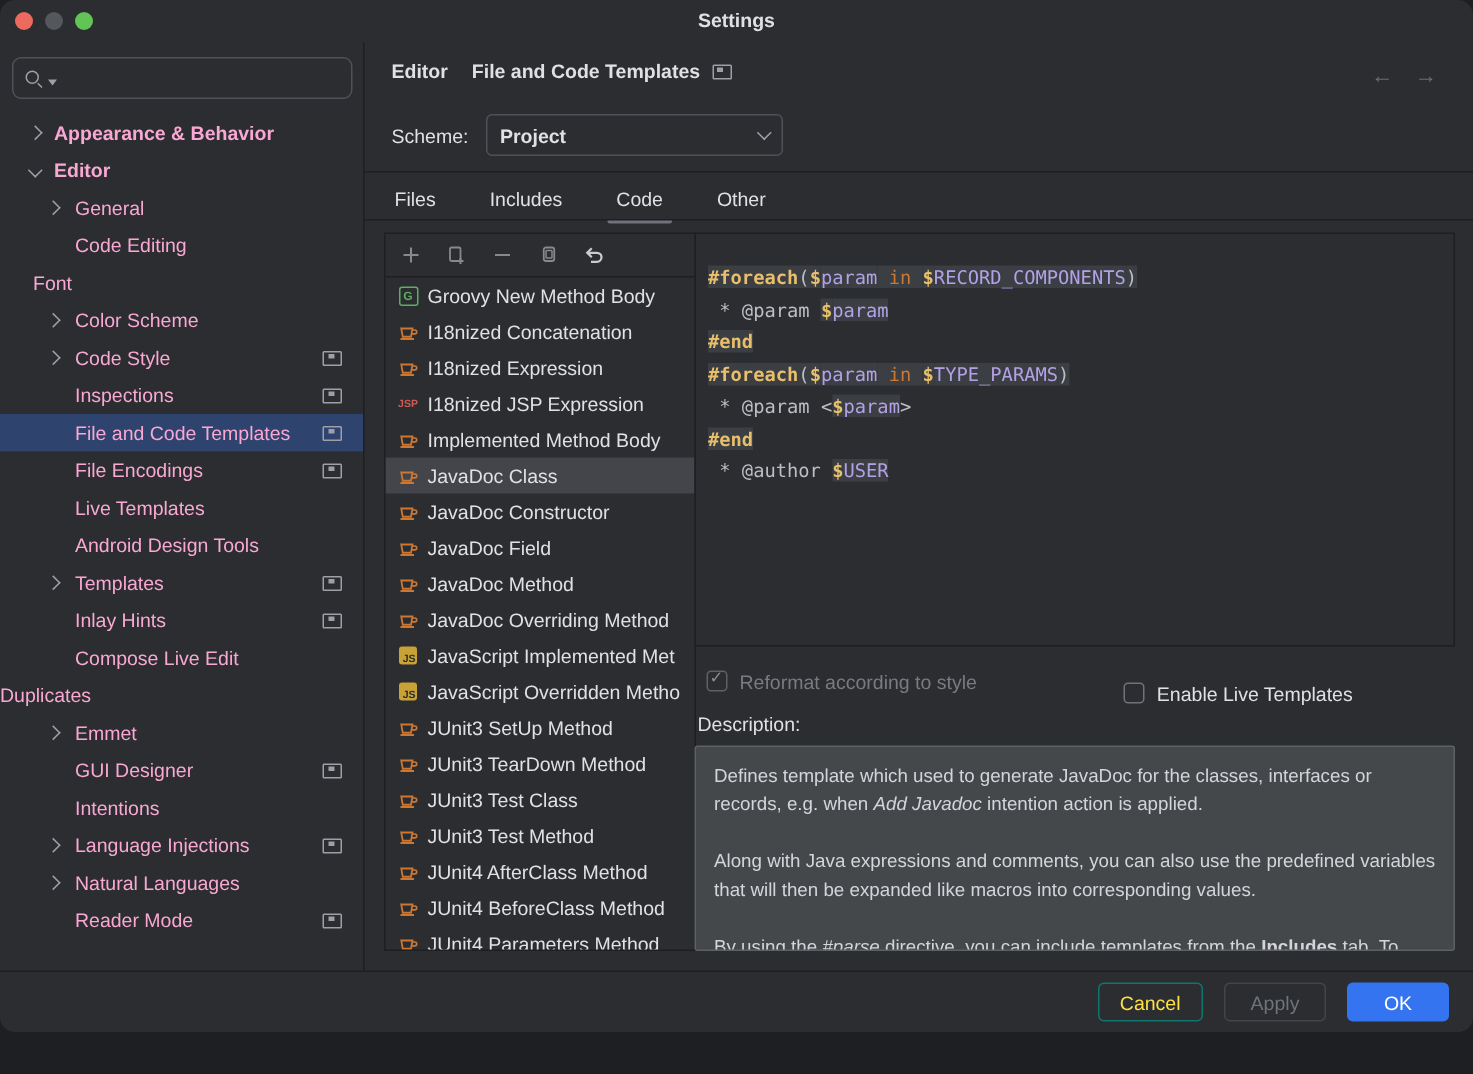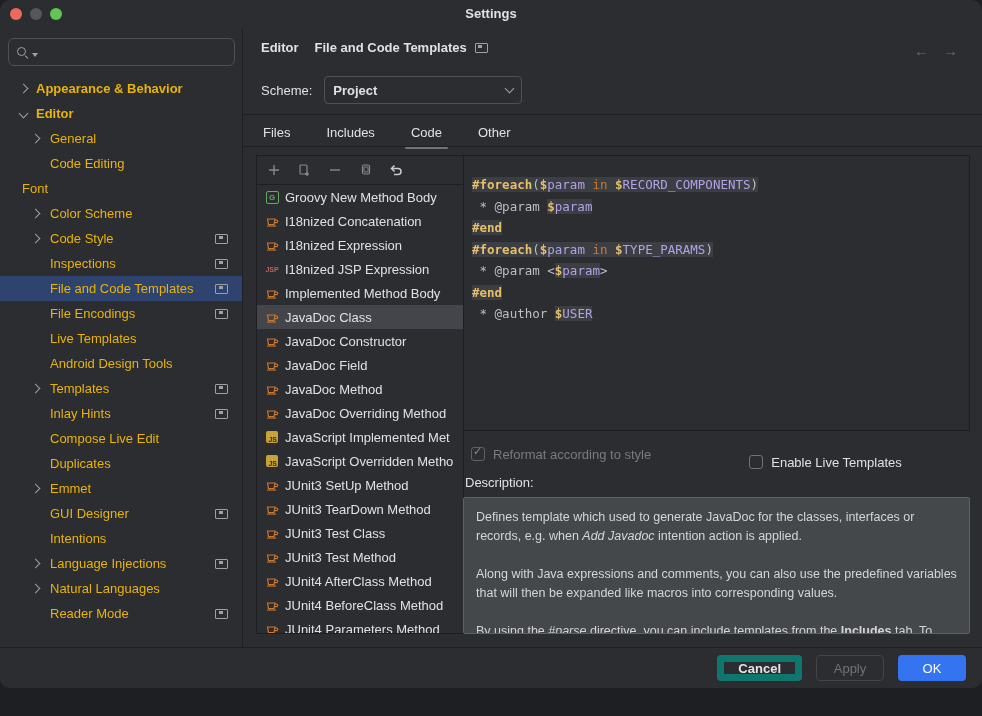--- a/index.html
+++ b/index.html
@@ -18,21 +18,21 @@
   .sidebar{position:absolute;left:0;top:28px;width:242px;bottom:40px;border-right:1px solid #1e1f22;}
   .searchbox{position:absolute;left:8px;right:7px;top:10px;height:26px;border:1px solid #4e5157;
     border-radius:6px;display:flex;align-items:center;padding:0 6px;gap:3px;background:transparent;}
   .searchbox input{flex:1;background:transparent;border:none;outline:none;color:#dfe1e5;font-size:13px;}
   .tree{position:absolute;left:0;right:0;top:48px;bottom:0;overflow:hidden;}
   .trow{height:25px;display:flex;align-items:center;position:relative;cursor:default;}
   .trow.sel{background:#2e436e;}
   .trow .chev{position:absolute;width:6px;height:6px;border-right:1.6px solid #9da0a8;border-bottom:1.6px solid #9da0a8;}
   .chev.r{transform:rotate(-45deg);}
   .chev.d{transform:rotate(45deg);}
-  .trow .lbl{color:#eab308;}
+  .trow .lbl{color:#f9a8d4;}
   .trow.b1 .lbl{font-weight:bold;}
   .screen-ic{position:absolute;right:14px;width:11px;height:8px;border:1.2px solid #9da0a8;border-radius:1px;}
   .screen-ic::after{content:"";position:absolute;left:2.5px;top:1.5px;width:4px;height:3px;background:#9da0a8;}
   .help{position:absolute;left:14px;bottom:-30px;width:22px;height:22px;border:1px solid #6f737a;border-radius:50%;
     color:#9da0a8;display:flex;align-items:center;justify-content:center;font-size:13px;}
   
   .main{position:absolute;left:243px;top:28px;right:0;bottom:40px;}
   .crumbs{position:absolute;left:18px;top:12px;display:flex;align-items:center;gap:8px;font-weight:bold;}
   .crumbs .screen-ic{position:relative;right:auto;display:inline-block;}
   .navarrows{position:absolute;right:24px;top:14px;display:flex;gap:14px;color:#6a6e75;font-size:15px;}
@@ -79,21 +79,21 @@
   .opt2{margin-left:98px;display:flex;align-items:center;margin-top:16px;}
   .desc-label{position:absolute;left:222px;top:328px;color:#dfe1e5;}
   .descbox{position:absolute;left:220px;right:12px;top:350px;bottom:14px;background:#45484b;border:1px solid #5e6163;
     border-radius:2px;padding:10px 12px;box-sizing:border-box;color:#d3d5da;font-size:12.5px;line-height:19px;overflow:hidden;}
   .descbox p{margin:0 0 19px 0;}
   
   .footer{position:absolute;left:0;right:0;bottom:0;height:40px;border-top:1px solid #1e1f22;background:#2b2d30;}
   .fbtns{position:absolute;right:16px;top:7px;display:flex;gap:14px;}
   .btn{min-width:68px;height:26px;border-radius:4px;display:flex;align-items:center;justify-content:center;
     font-size:13px;box-sizing:border-box;padding:0 14px;}
-  .btn.cancel{border:7px solid #0f766e;color:#e5e5e5;font-weight:bold;}
+  .btn.cancel{border:1px solid #0f766e;color:#fde047;}
   .btn.apply{border:1px solid #43454a;color:#6f737a;}
   .btn.ok{background:#3574f0;color:#ffffff;}
   .mag{position:relative;width:14px;height:14px;}
   .mag::before{content:"";position:absolute;left:2px;top:2px;width:7px;height:7px;border:1.4px solid #9da0a8;border-radius:50%;}
   .mag::after{content:"";position:absolute;left:10px;top:10px;width:4px;height:1.4px;background:#9da0a8;transform:rotate(45deg);transform-origin:left center;}
   .mag-tri{width:0;height:0;border-left:3px solid transparent;border-right:3px solid transparent;border-top:4px solid #9da0a8;margin-top:6px;}
 </style>
 </head>
 <body>
 
@@ -166,21 +166,21 @@
           <span class="screen-ic"></span>
         </div>
         <div class="trow">
           <span class="lbl" style="margin-left: 50px;">Inlay Hints</span>
           <span class="screen-ic"></span>
         </div>
         <div class="trow">
           <span class="lbl" style="margin-left: 50px;">Compose Live Edit</span>
         </div>
         <div class="trow">
-          <span class="lbl" style="margin-left: 50px;">Duplicates</span>
+          <span class="lbl" style="">Duplicates</span>
         </div>
         <div class="trow">
           <span class="chev r" style="left: 32px;"></span>
           <span class="lbl" style="margin-left: 50px;">Emmet</span>
         </div>
         <div class="trow">
           <span class="lbl" style="margin-left: 50px;">GUI Designer</span>
           <span class="screen-ic"></span>
         </div>
         <div class="trow">

